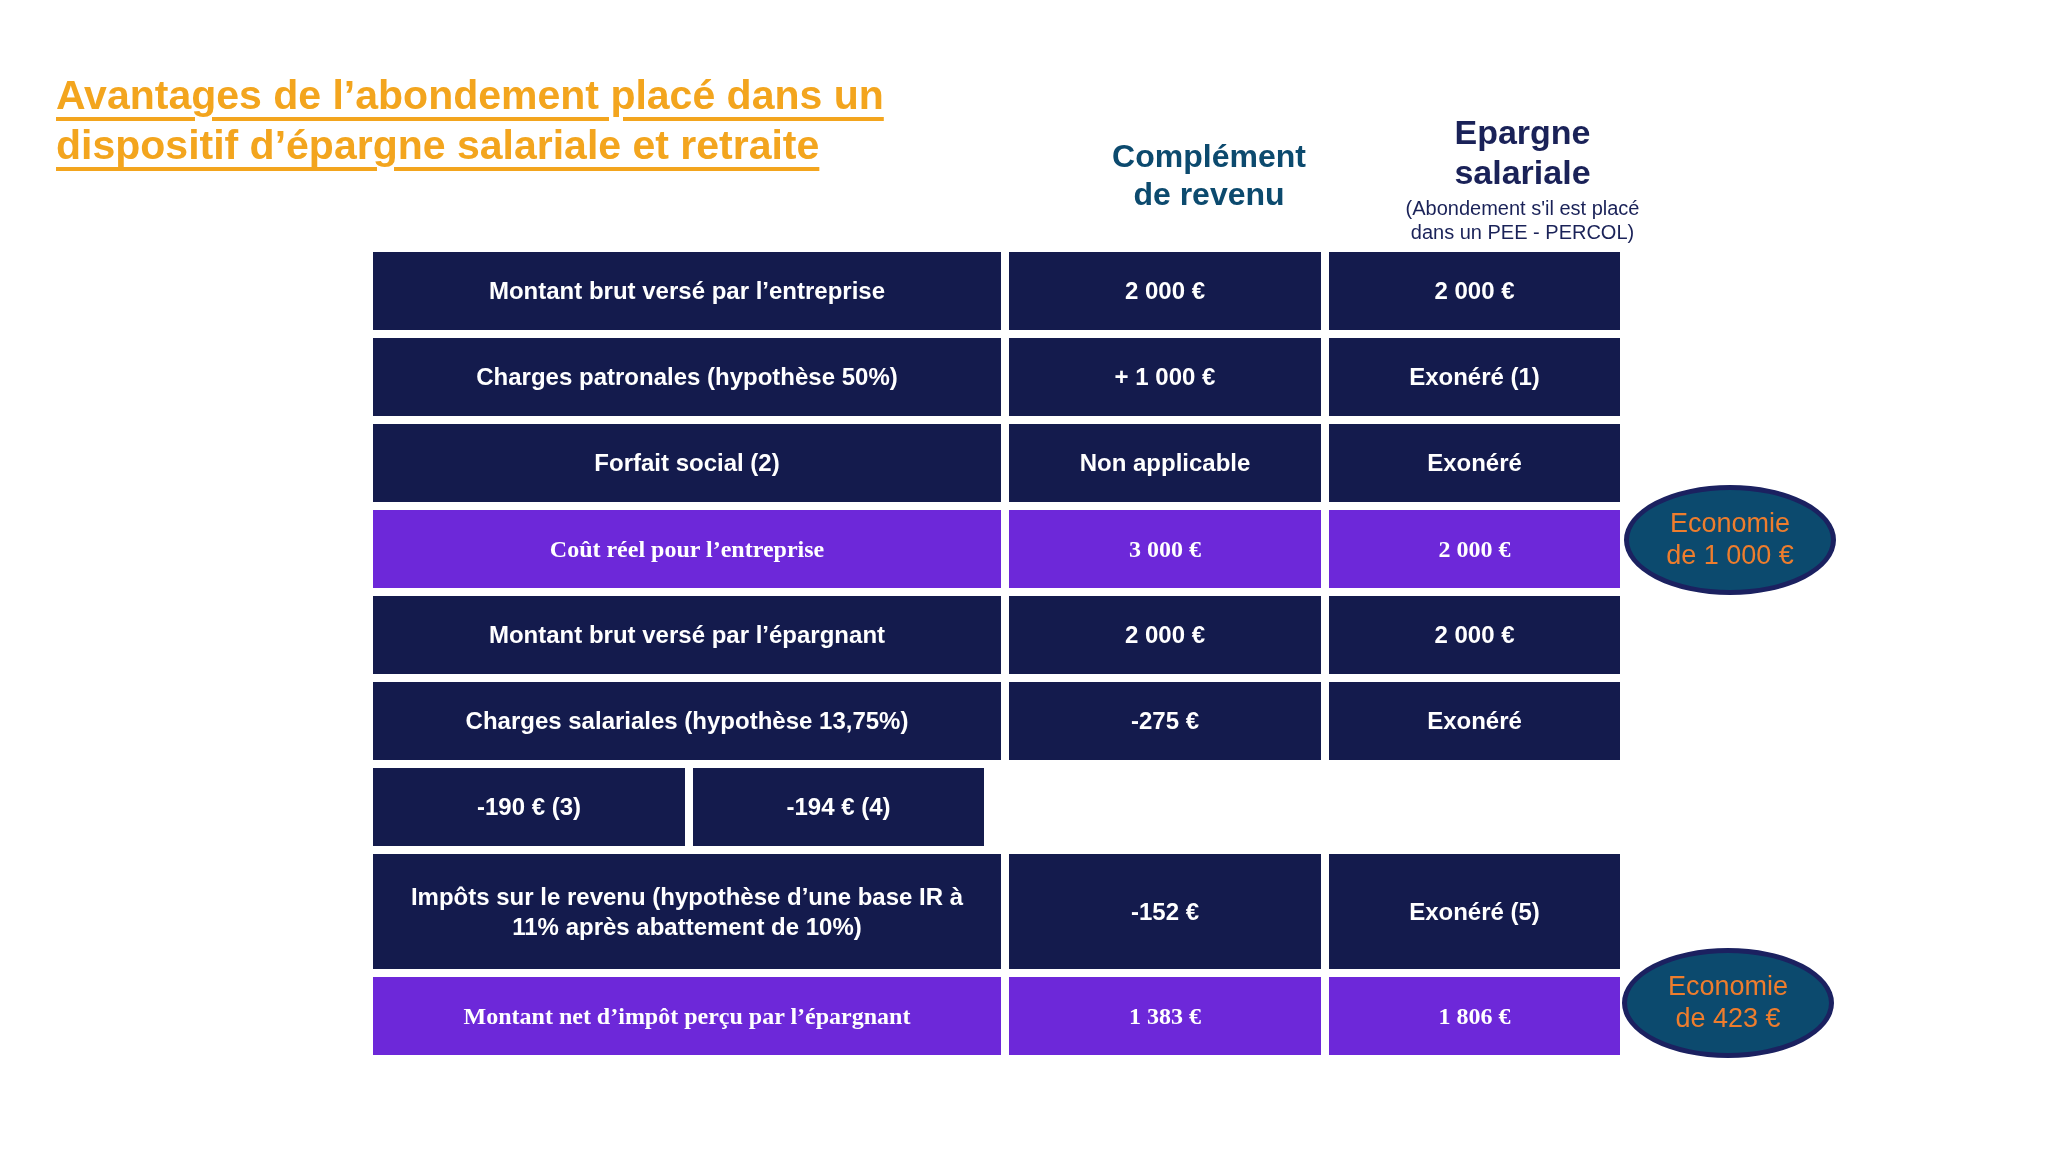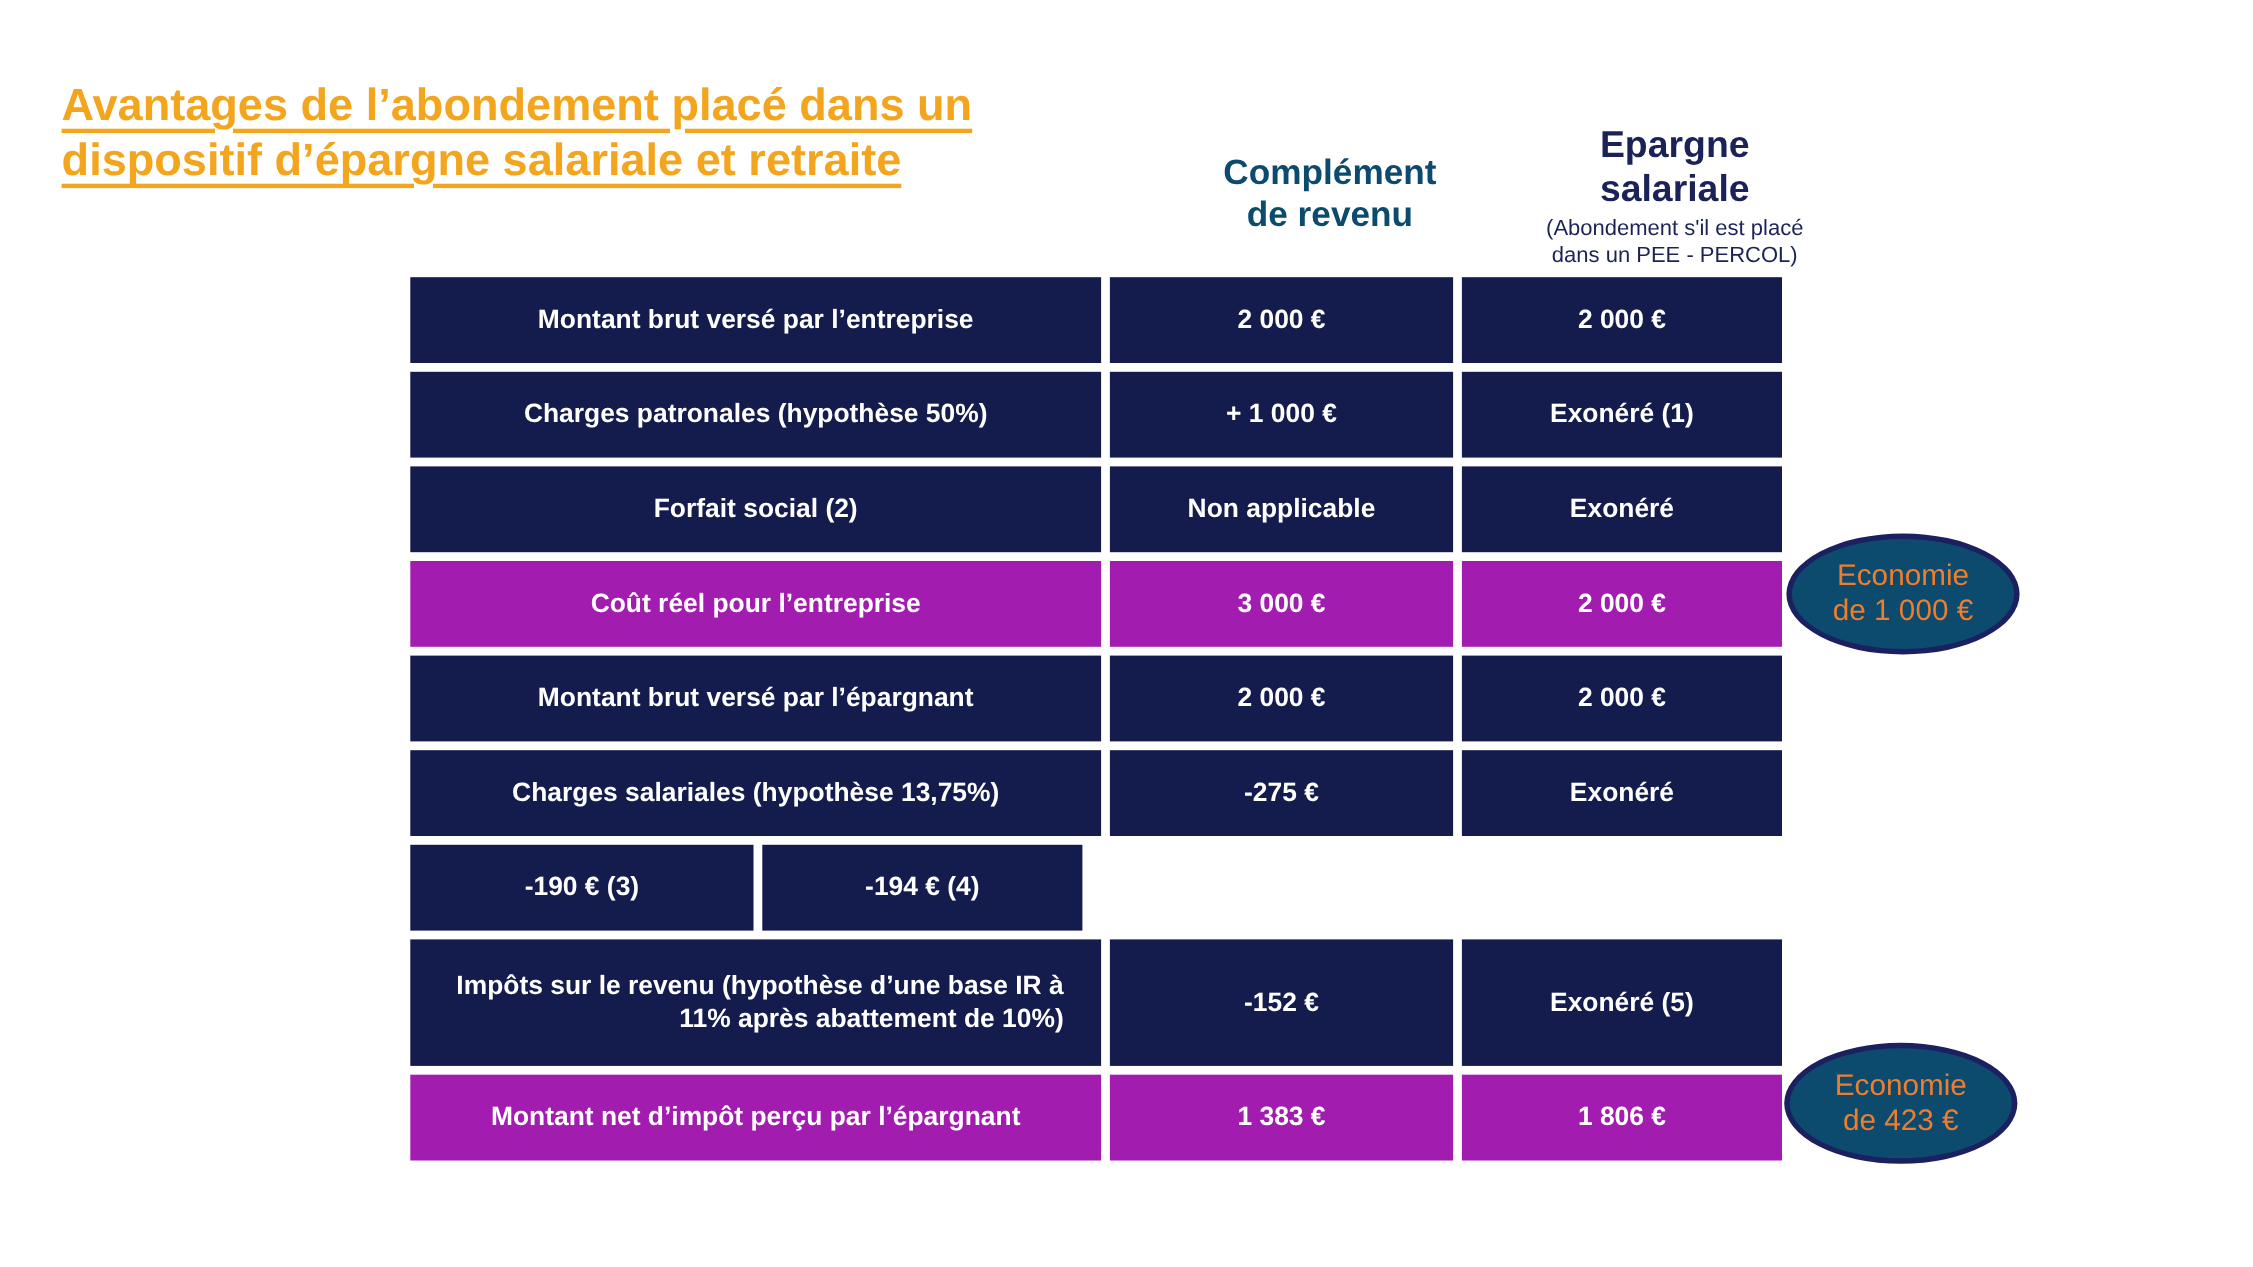--- a/index.html
+++ b/index.html
@@ -83,24 +83,24 @@
     background: #141B4D;
     color: #ffffff;
     display: flex;
     align-items: center;
     justify-content: center;
     text-align: center;
     font-size: 24px;
     font-weight: bold;
     line-height: 1.25;
   }
-  .cell.label { width: 628px; padding: 16px 34px; text-align: right; }
+  .cell.label { width: 628px; padding: 16px 34px; }
   .cell.v1 { width: 312px; }
   .cell.v2 { width: 291px; }
-  .row.gold .cell { background: #a21caf; }
+  .row.gold .cell { background: #6d28d9; font-family: Liberation Serif, serif; }
 
   .callout {
     position: absolute;
     width: 212px;
     height: 110px;
     background: #0c4a6e;
     border: 5px solid #1B2160;
     border-radius: 50%;
     display: flex;
     align-items: center;

